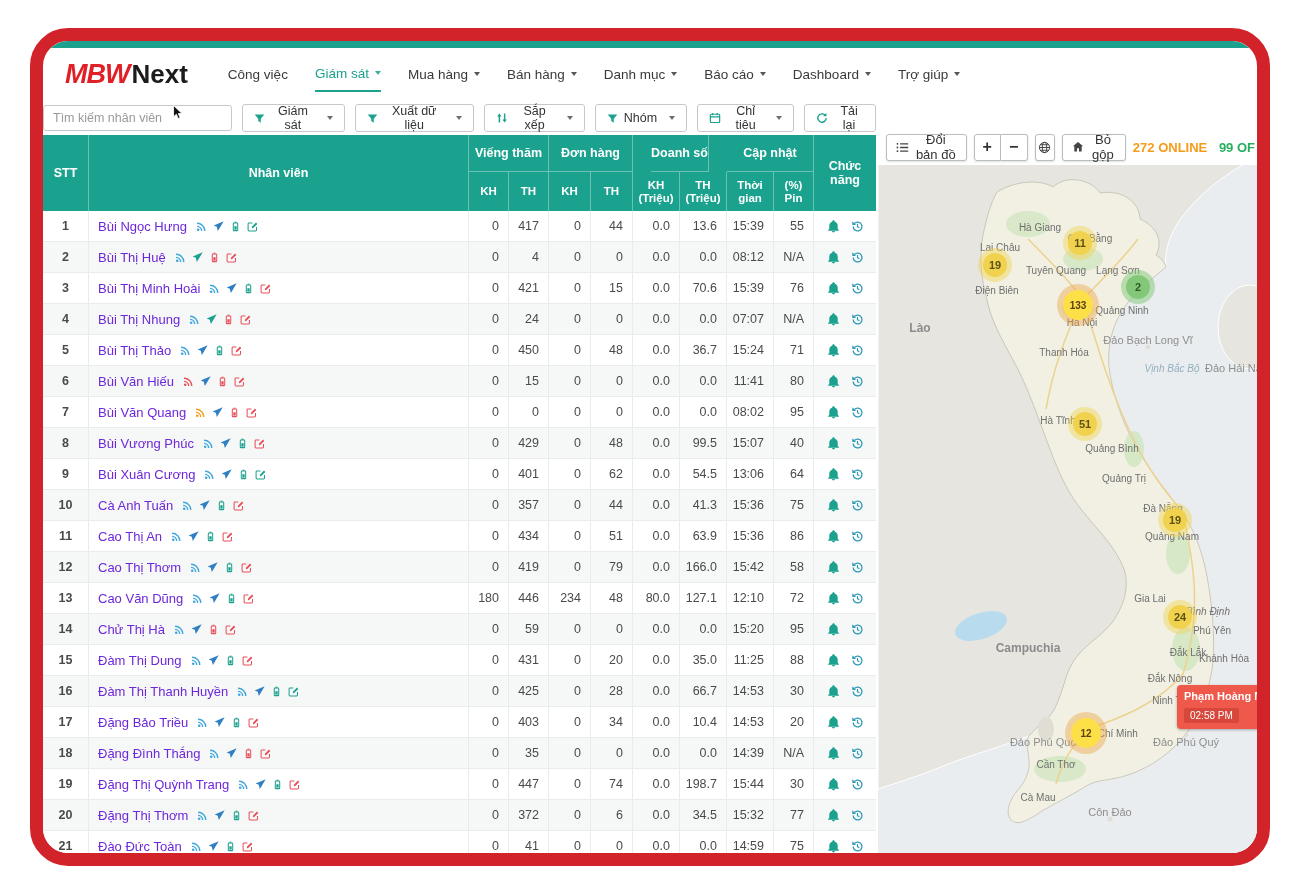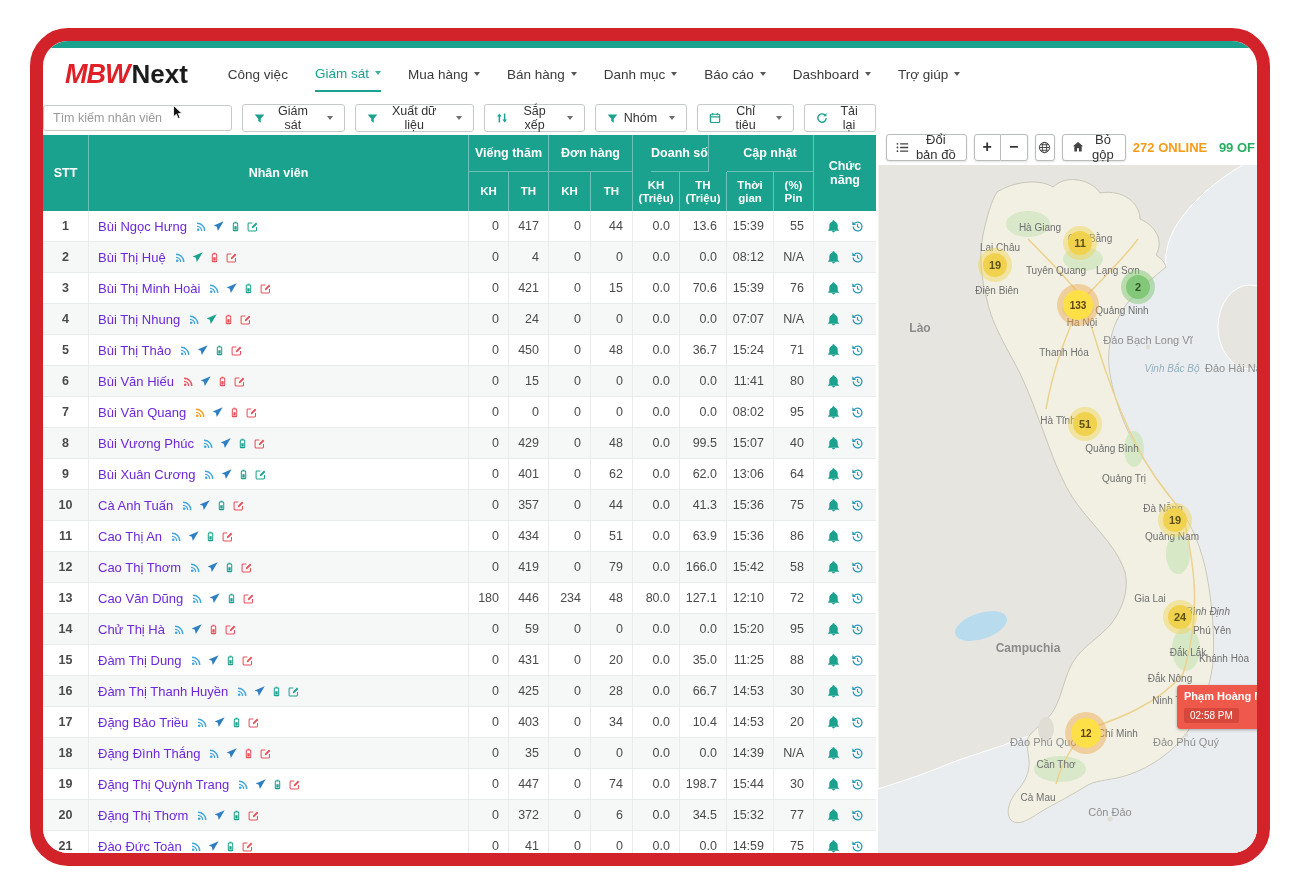--- a/index.html
+++ b/index.html
@@ -661,21 +661,21 @@
                 <path fill="none" stroke="currentColor" stroke-width="1.5" d="M13.8 8.6v4.6a1.3 1.3 0 0 1-1.3 1.3H2.9a1.3 1.3 0 0 1-1.3-1.3V4.1a1.3 1.3 0 0 1 1.3-1.3h4.9"></path>
                 <path fill="currentColor" d="M7.3 10.5 9 10.2l6-6L13.1 2.3l-6 6z"></path>
               </svg>
             </span>
           </div>
           <div class="cell c-num">0</div>
           <div class="cell c-num">401</div>
           <div class="cell c-num">0</div>
           <div class="cell c-num">62</div>
           <div class="cell c-num">0.0</div>
-          <div class="cell c-num">62.0</div>
+          <div class="cell c-num">54.5</div>
           <div class="cell c-num">13:06</div>
           <div class="cell c-num">64</div>
           <div class="cell c-actions">
             <span class="act-icon" style="color: rgb(27, 161, 142);">
               <svg viewBox="0 0 16 16" width="13" height="13">
                 <path fill="currentColor" d="M8 15.3c1 0 1.8-.8 1.8-1.8H6.2c0 1 .8 1.8 1.8 1.8zm5.2-4.3V7.2c0-2.4-1.4-4.4-3.6-4.9v-.5C9.6.9 8.9.2 8 .2S6.4.9 6.4 1.8v.5C4.2 2.8 2.8 4.8 2.8 7.2V11l-1.4 1.4v.7h13.2v-.7z"></path>
               </svg>
             </span>
             <span class="act-icon" style="color: rgb(43, 152, 181);">
               <svg viewBox="0 0 16 16" width="13" height="13">

